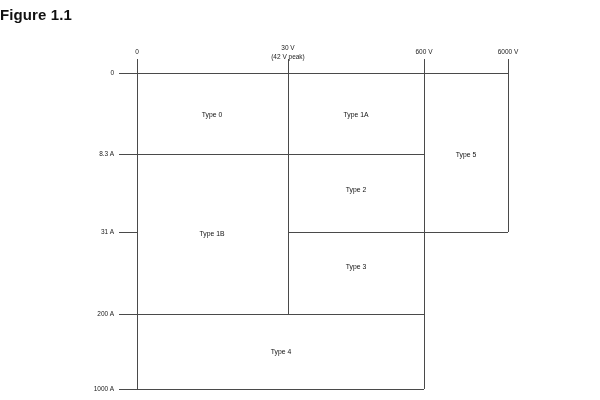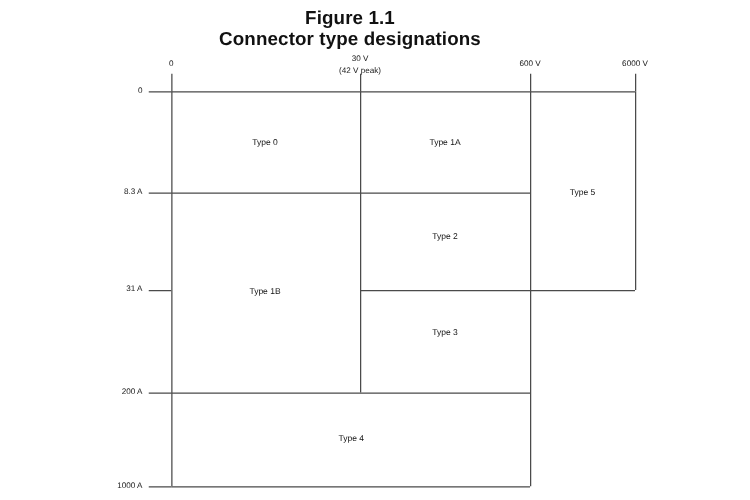--- a/index.html
+++ b/index.html
@@ -22,21 +22,21 @@
     height: 400px;
     background: #ffffff;
   }
 
   
   .title-block {
     position: absolute;
     left: 0;
     top: 6px;
     width: 560px;
-    text-align: center;
+    text-align: left;
   }
   .title-line-1 {
     font-size: 15px;
     font-weight: bold;
     color: #111111;
     line-height: 17px;
     letter-spacing: 0.1px;
   }
   .title-line-2 {
     font-size: 15px;
@@ -106,21 +106,20 @@
     line-height: 9px;
   }
 </style>
 </head>
 <body>
 
 <div id="figure-root">
 
   <div class="title-block">
     <div class="title-line-1">Figure 1.1</div>
-    <div class="title-line-2">Connector type designations</div>
   </div>
 
   <div id="plot-area">
 
     <div class="xlabel" style="left:117px; top:48px; width:40px;">0</div>
 
     <div class="xlabel" style="left:258px; top:44px; width:60px;">
       <div>30 V</div>
       <div>(42 V peak)</div>
     </div>

